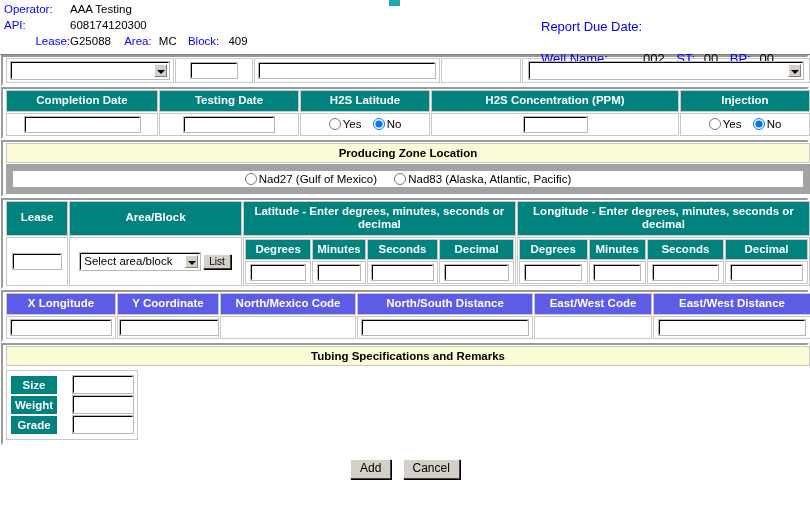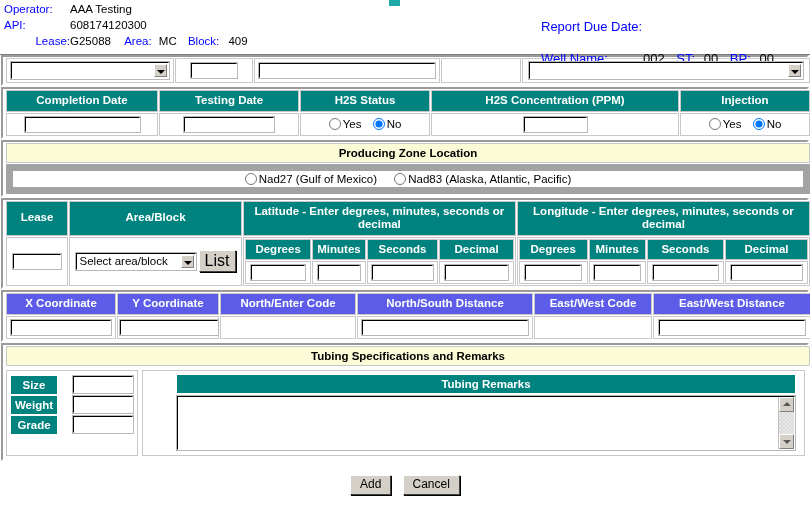--- a/index.html
+++ b/index.html
@@ -175,21 +175,21 @@
     padding: 2px 9px;
     cursor: pointer;
     line-height: 1.15;
   }
   .btn-small {
     display: inline-block;
     background: #d4d0c8;
     border: 1px solid;
     border-color: #ffffff #404040 #404040 #ffffff;
     box-shadow: 1px 1px 0 0 #000000;
-    font-size: 16px;
+    font-size: 10px;
     font-family: "Liberation Sans", sans-serif;
     padding: 1px 5px;
     cursor: pointer;
     vertical-align: middle;
     text-align: right;
   }
   .radio-grp { font-size: 11.5px; white-space: nowrap; }
   .radio-grp label { margin: 0 4px; font-weight: normal; }
   input[type=radio] {
     margin: 0 2px 0 0;
@@ -357,21 +357,21 @@
     <col style="width:152px">
         <col style="width:140px">
         <col style="width:130px">
         <col style="width:248px">
         <col style="width:130px">
   </colgroup>
   <tbody>
         <tr>
     <td class="th-teal">Completion Date</td>
     <td class="th-teal">Testing Date</td>
-    <td class="th-teal">H2S Status</td>
+    <td class="th-teal">H2S Latitude</td>
     <td class="th-teal">H2S Concentration (PPM)</td>
     <td class="th-teal">Injection</td>
   </tr>
   <tr>
     <td class="td-cell">
       <input class="txt" style="width: 115px;" value="">
     </td>
     <td class="td-cell">
       <input class="txt" style="width: 90px;" value="">
     </td>
@@ -499,23 +499,23 @@
   <colgroup>
     <col style="width:110px">
         <col style="width:102px">
         <col style="width:136px">
         <col style="width:176px">
         <col style="width:118px">
         <col style="width:158px">
   </colgroup>
   <tbody>
         <tr>
-    <td class="th-purple">X Coordinate</td>
+    <td class="th-purple">X Longitude</td>
     <td class="th-purple">Y Coordinate</td>
-    <td class="th-purple">North/Enter Code</td>
+    <td class="th-purple">North/Mexico Code</td>
     <td class="th-purple">North/South Distance</td>
     <td class="th-purple">East/West Code</td>
     <td class="th-purple">East/West Distance</td>
   </tr>
   <tr>
     <td class="td-cell"><input class="txt" style="width: 100px;" value=""></td>
     <td class="td-cell"><input class="txt" style="width: 98px;" value=""></td>
     <td class="td-cell"></td>
     <td class="td-cell"><input class="txt" style="width: 166px;" value=""></td>
     <td class="td-cell"></td>
@@ -543,29 +543,19 @@
       <div class="tub-row">
         <span class="tub-lbl">Weight</span>
         <input class="txt" style="width: 60px; height: 17px;" value="">
       </div>
       <div class="tub-row">
         <span class="tub-lbl">Grade</span>
         <input class="txt" style="width: 60px; height: 17px;" value="">
       </div>
     </div>
 
-    <div class="tubing-right">
-      <div class="remarks-hdr">Tubing Remarks</div>
-      <div class="ta-wrap">
-        <textarea style="border: 0px; outline: 0px; width: calc(100% - 18px); height: 100%; resize: none; font-family: &quot;Liberation Sans&quot;, sans-serif; font-size: 11px; padding: 1px 2px; box-sizing: border-box;"></textarea>
-        <div class="scrollbar">
-          <div class="sb-btn up"></div>
-          <div class="sb-btn dn"></div>
-        </div>
-      </div>
-    </div>
   </div>
 </div>
 
 <div class="footer-btns">
   <span class="btn">Add</span>
   <span class="btn">Cancel</span>
 </div>
 
 </body></html>

